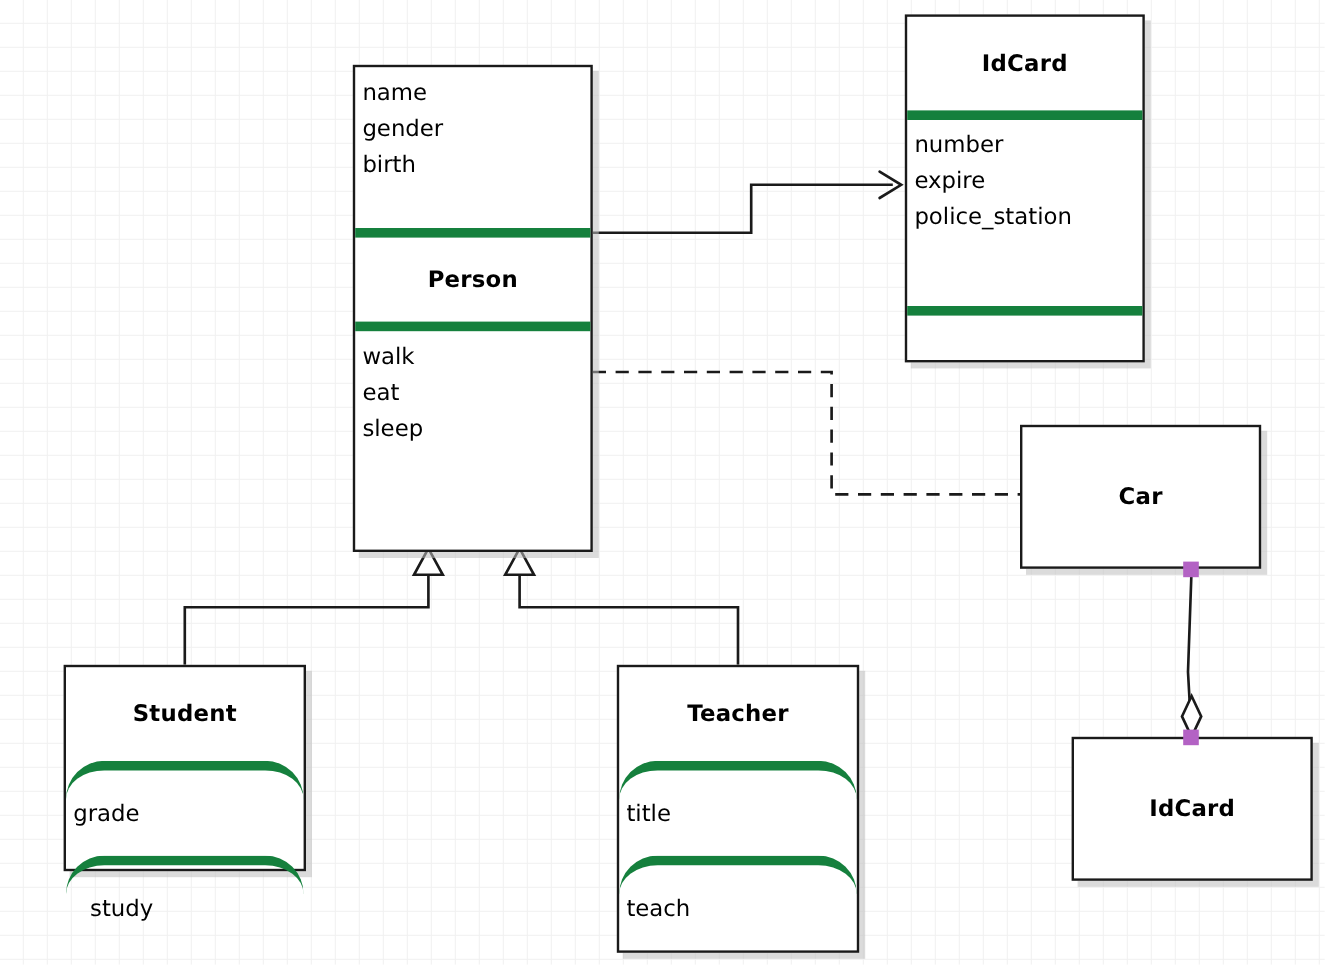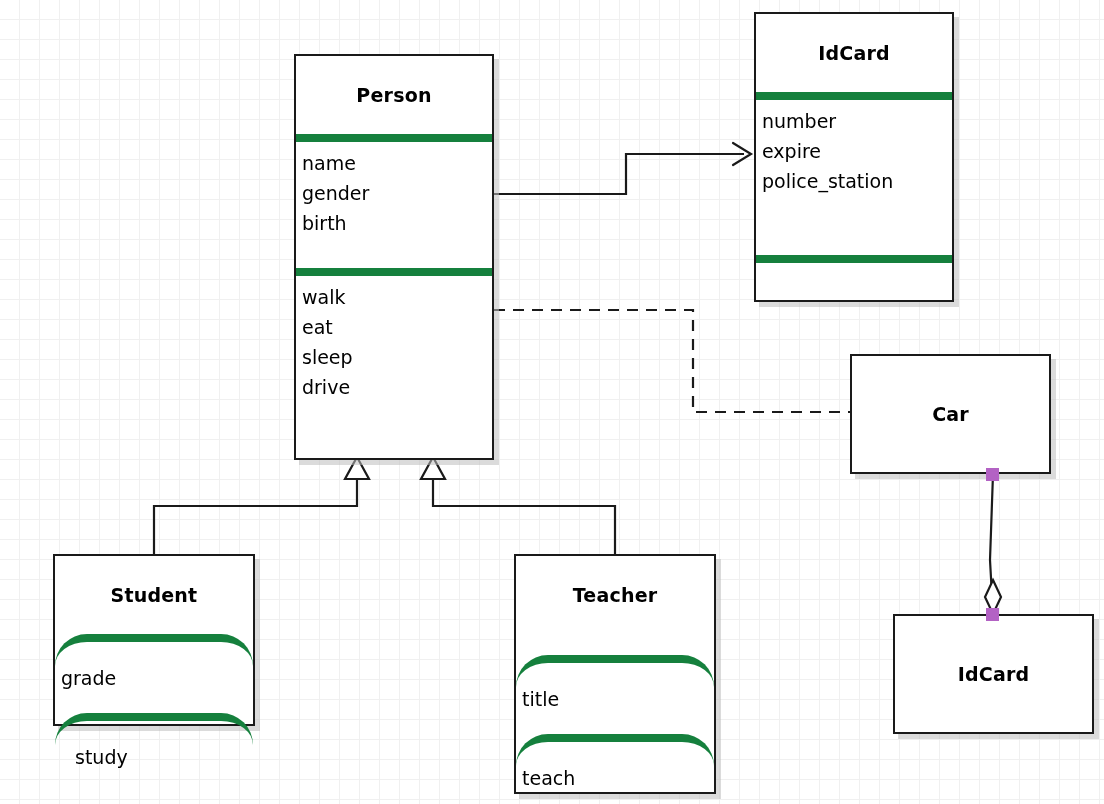--- a/index.html
+++ b/index.html
@@ -101,31 +101,30 @@
       <polygon points="433,457 421,479 445,479" fill="#ffffff" stroke="#1a1a1a" stroke-width="2.2" stroke-linejoin="miter"></polygon>
     </g>
 
     <g>
       <polyline points="993,474 990,560 993,614" fill="none" stroke="#1a1a1a" stroke-width="2.2"></polyline>
       <polygon points="993,580 1001,597 993,614 985,597" fill="#ffffff" stroke="#1a1a1a" stroke-width="2.2" stroke-linejoin="miter"></polygon>
     </g>
   </svg>
 
   <div class="uml-class" style="left:294px; top:54px; width:200px; height:406px;">
-    <div class="compartment class-title" style="height:78px;">Person</div>
     <div class="compartment member-list" style="height:134px;">
       <div class="member">name</div>
       <div class="member">gender</div>
       <div class="member">birth</div>
     </div>
+    <div class="compartment class-title" style="height:78px;">Person</div>
     <div class="compartment member-list" style="height:136px;">
       <div class="member">walk</div>
       <div class="member">eat</div>
       <div class="member">sleep</div>
-      <div class="member">drive</div>
     </div>
   </div>
 
   <div class="uml-class" style="left:754px; top:12px; width:200px; height:290px;">
     <div class="compartment class-title" style="height:78px;">IdCard</div>
     <div class="compartment member-list" style="height:163px;">
       <div class="member">number</div>
       <div class="member">expire</div>
       <div class="member">police_station</div>
     </div>
@@ -137,21 +136,21 @@
     <div class="compartment member-list single" style="height:79px;">
       <div class="member">grade</div>
     </div>
     <div class="compartment member-list single" style="height:79px;padding-left:20px;">
       <div class="member">study</div>
     </div>
   </div>
 
   <div class="uml-class" style="left:514px; top:554px; width:202px; height:240px;">
     <div class="compartment class-title" style="height:78px;">Teacher</div>
-    <div class="compartment member-list single" style="height:79px;margin-top:21px;">
+    <div class="compartment member-list single" style="height:79px;">
       <div class="member">title</div>
     </div>
     <div class="compartment member-list single" style="height:79px;">
       <div class="member">teach</div>
     </div>
   </div>
 
   <div class="uml-class" style="left:850px; top:354px; width:201px; height:120px;">
     <div class="compartment class-title" style="height:116px;">Car</div>
   </div>

